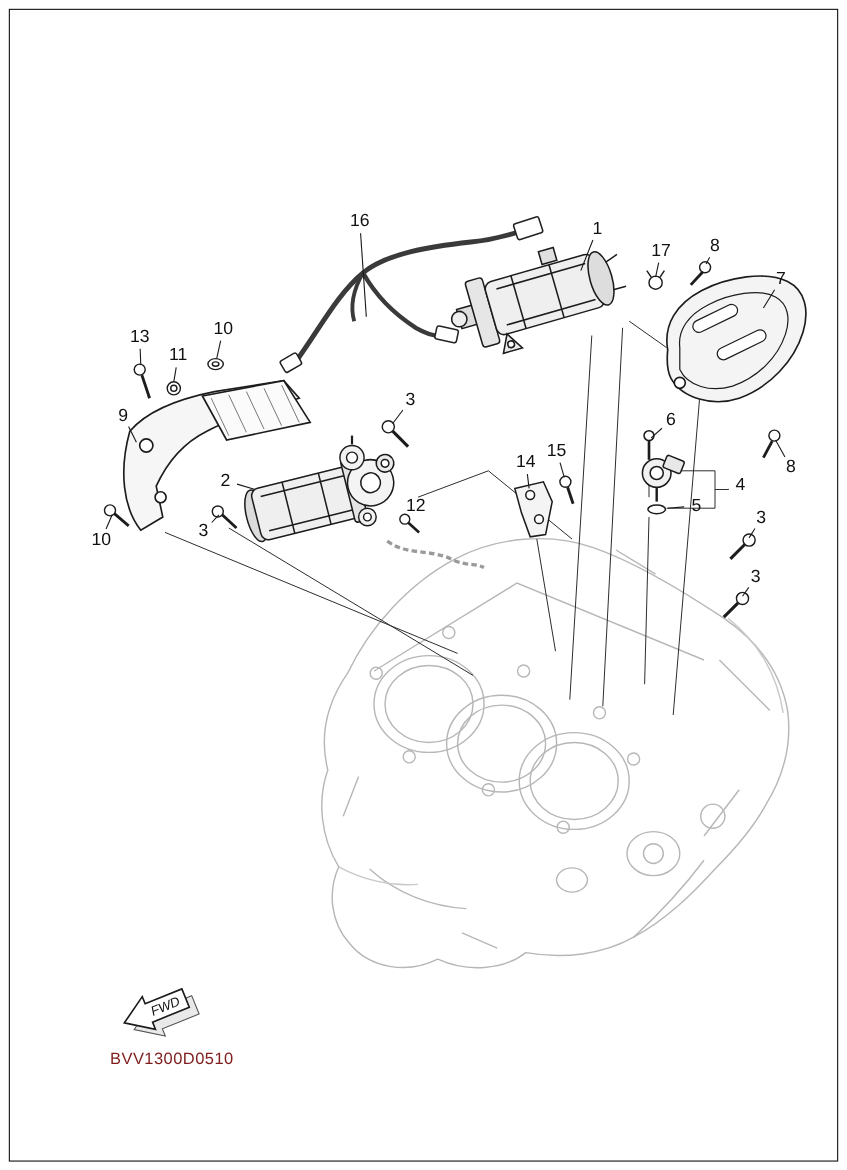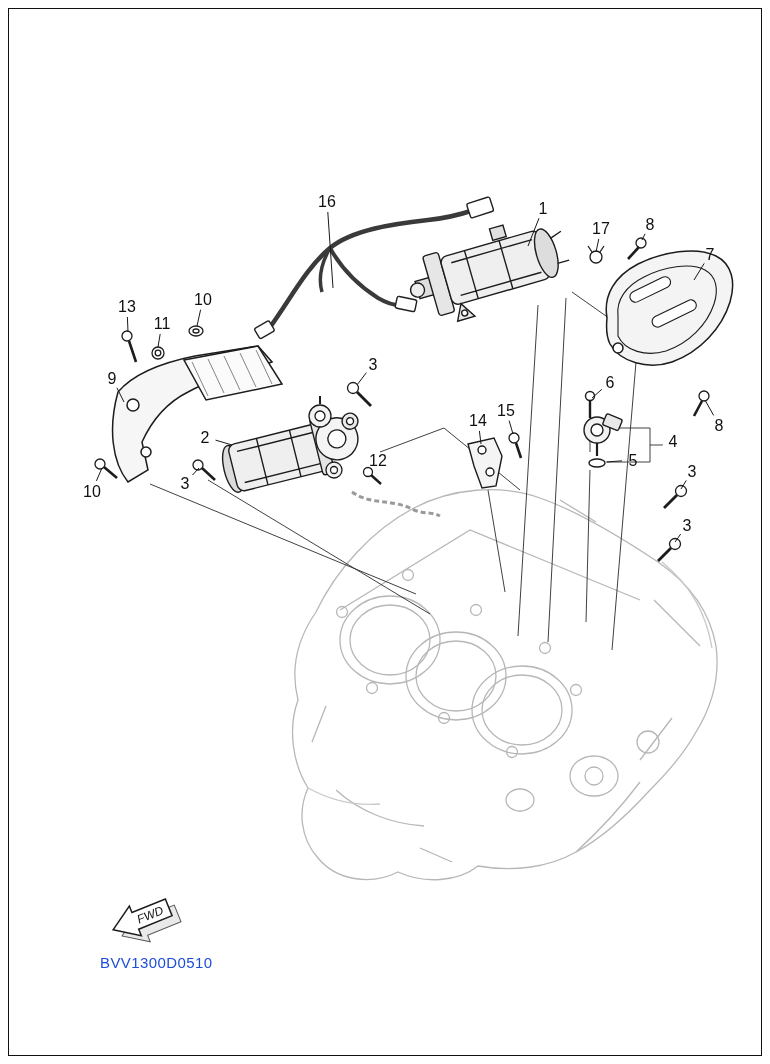--- a/index.html
+++ b/index.html
@@ -12,21 +12,21 @@
   }
   svg.diagram { position:absolute; left:0; top:0; }
   #callouts-layer text {
     font-family:"Liberation Sans", sans-serif;
     font-size:16px; fill:#111;
     text-anchor:middle; dominant-baseline:central;
   }
   #leader-lines line { stroke:#1a1a1a; stroke-width:1; }
   .code {
     position:absolute; left:100px; top:954px;
-    font-size:15px; color:#1d4ed8; letter-spacing:.4px;
+    font-size:15px; color:#7f1d1d; letter-spacing:.4px;
   }
 </style>
 </head>
 <body>
 
 <div class="page">
   <div class="frame"></div>
 
   <svg class="diagram" width="770" height="1064" viewBox="0 0 770 1064">
 

